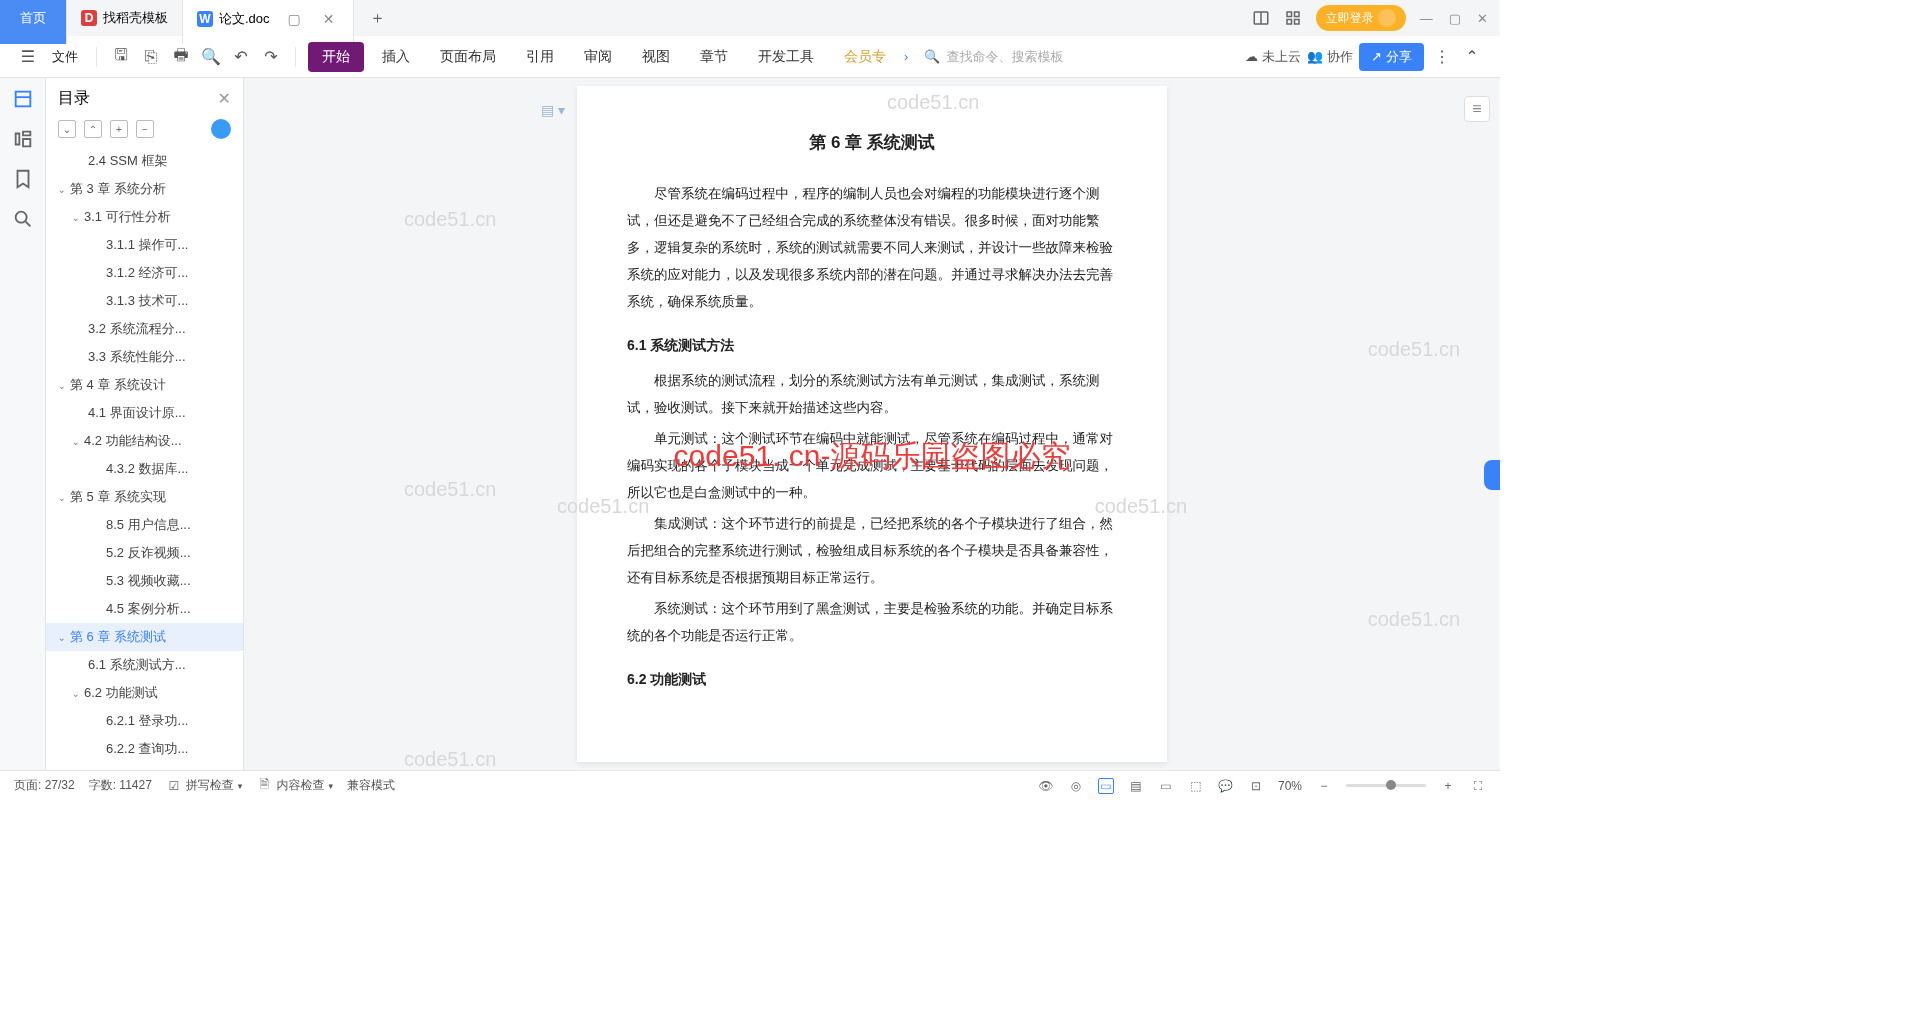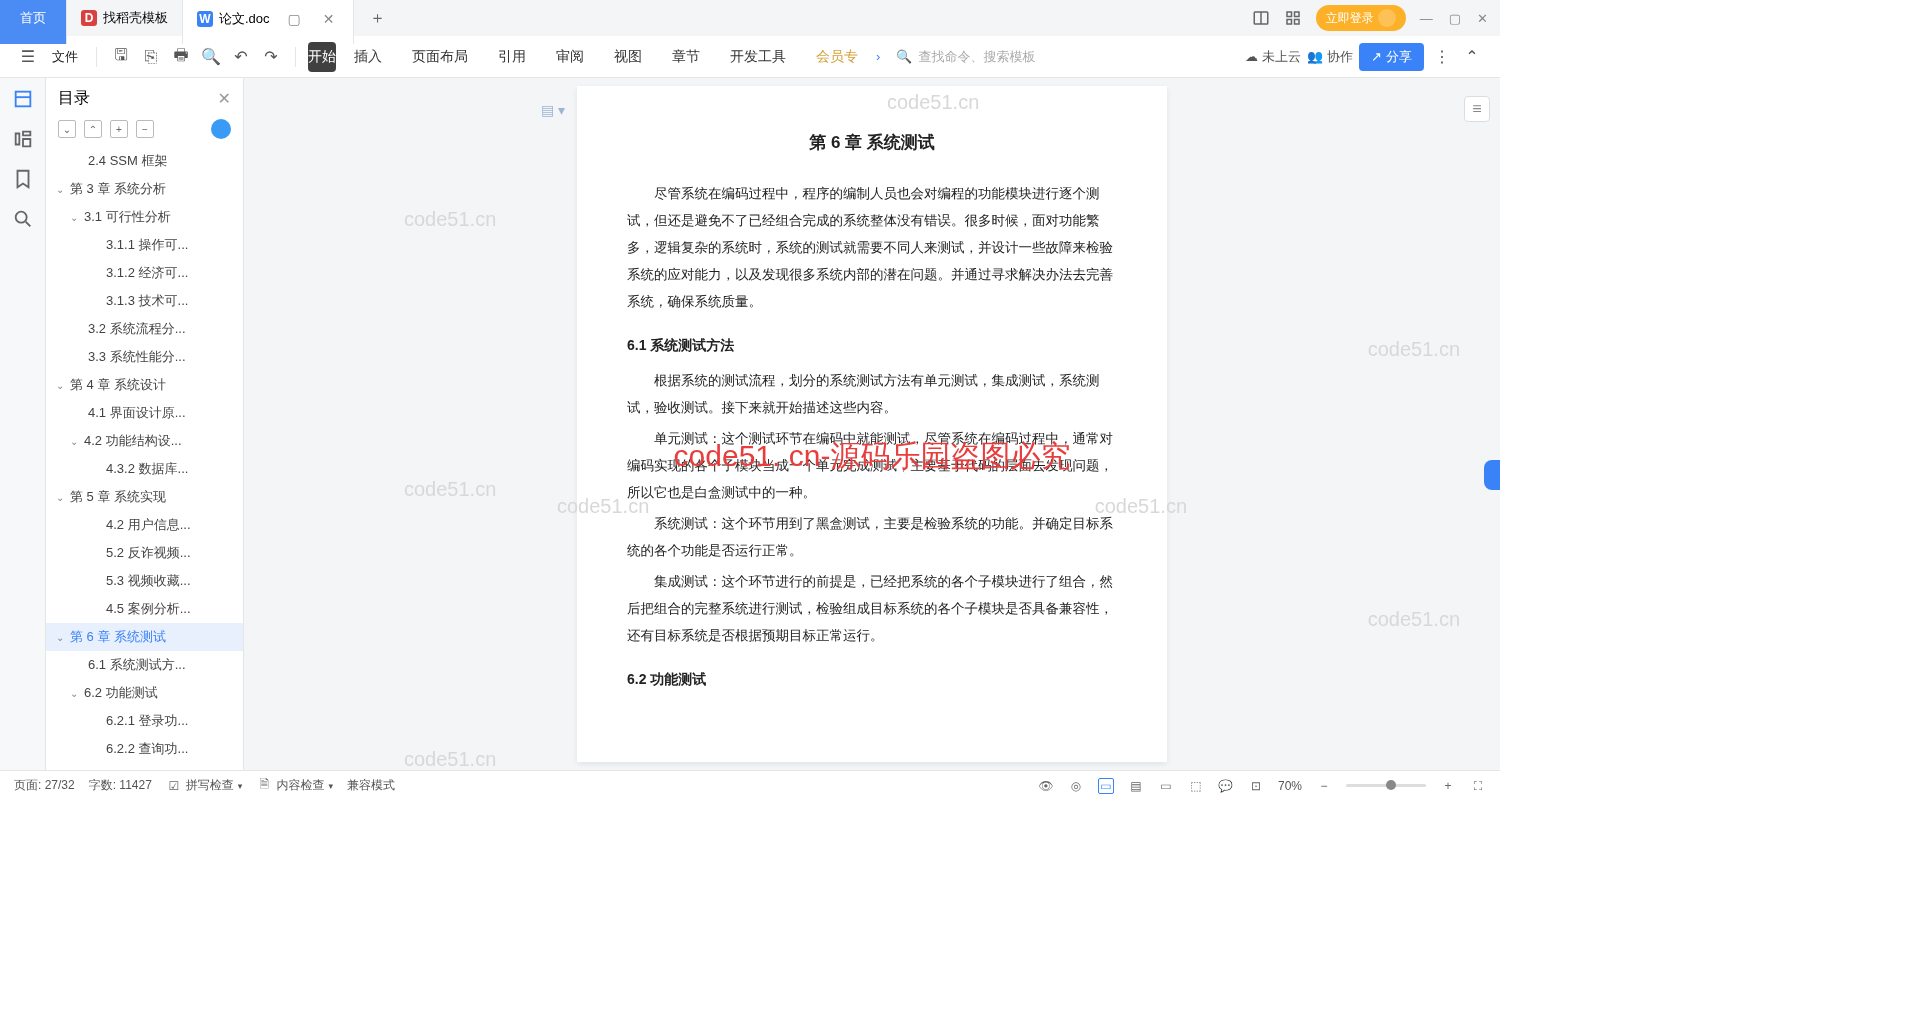--- a/index.html
+++ b/index.html
@@ -17,33 +17,33 @@
 .title-icon { width: 18px; height: 18px; color: #666; cursor: pointer; display: flex; align-items: center; justify-content: center; }
 .login-btn { background: #fdb128; color: #fff; padding: 4px 10px; border-radius: 16px; font-size: 12px; gap: 4px; display: flex; align-items: center; }
 .login-avatar { width: 18px; height: 18px; background: #fdc158; border-radius: 50%; }
 .win-btns { display: flex; gap: 16px; color: #888; font-size: 13px; }
 
 .toolbar { height: 42px; display: flex; align-items: center; padding: 0 16px; gap: 6px; border-bottom: 1px solid #e5e5e5; }
 .tb-icon { width: 24px; height: 24px; display: flex; align-items: center; justify-content: center; color: #555; cursor: pointer; border-radius: 4px; }
 .tb-text { font-size: 13px; color: #222; padding: 0 6px; cursor: pointer; }
 .tb-sep { width: 1px; height: 20px; background: #e5e5e5; margin: 0 6px; }
 .menu-tab { font-size: 14px; padding: 8px 12px; color: #333; cursor: pointer; }
-.menu-tab.active { background: #404040; color: #fff; border-radius: 4px; padding: 6px 0; }
+.menu-tab.active { background: #701a75; color: #fff; border-radius: 4px; padding: 6px 14px; }
 .menu-tab.member { color: #d4a23b; }
 .tb-spacer { flex: 1; }
 .search-box { display: flex; align-items: center; gap: 6px; color: #aaa; font-size: 13px; padding: 4px 10px; }
 .cloud-btn { display: flex; align-items: center; gap: 4px; font-size: 13px; color: #555; cursor: pointer; }
 .share-btn { background: #3a82f7; color: #fff; padding: 5px 12px; border-radius: 4px; font-size: 13px; display: flex; align-items: center; gap: 4px; }
 
 .main { display: flex; height: calc(100% - 36px - 42px - 30px); }
 .leftbar { width: 46px; background: #f7f8fa; border-right: 1px solid #e5e5e5; display: flex; flex-direction: column; align-items: center; padding-top: 10px; gap: 18px; }
 .lb-icon { width: 22px; height: 22px; color: #666; cursor: pointer; display: flex; align-items: center; justify-content: center; }
 .lb-icon.active { color: #3a82f7; }
 
-.outline { width: 198px; background: #fff; border-right: 1px solid #e5e5e5; display: flex; flex-direction: column; }
+.outline { width: 198px; background: #fff; border-right: 1px solid #e5e5e5; display: flex; flex-direction: column; text-align: right; }
 .outline-hdr { display: flex; align-items: center; padding: 10px 12px; font-size: 16px; font-weight: 500; }
 .outline-hdr .close { margin-left: auto; color: #999; cursor: pointer; }
 .outline-tools { display: flex; align-items: center; gap: 8px; padding: 0 12px 8px; }
 .ot-icon { width: 18px; height: 18px; border: 1px solid #bbb; display: flex; align-items: center; justify-content: center; font-size: 10px; color: #666; cursor: pointer; border-radius: 2px; }
 .ot-ai { margin-left: auto; width: 20px; height: 20px; background: #3a9bf7; border-radius: 50%; }
 .outline-list { flex: 1; overflow-y: auto; font-size: 13px; color: #444; }
 .ol-item { padding: 5px 10px; cursor: pointer; white-space: nowrap; overflow: hidden; text-overflow: ellipsis; display: flex; align-items: center; gap: 4px; }
 .ol-item.active { background: #e8f0fd; color: #3a82f7; }
 .ol-caret { font-size: 10px; color: #888; width: 10px; }
 .ol-l0 { padding-left: 10px; }
@@ -233,21 +233,21 @@
           <span>4.2 功能结构设...</span>
         </div>
         <div class="ol-item ol-l3">
           <span>4.3.2 数据库...</span>
         </div>
         <div class="ol-item ol-l0">
           <span class="ol-caret">⌄</span>
           <span>第 5 章  系统实现</span>
         </div>
         <div class="ol-item ol-l3">
-          <span>4.2 用户信息...</span>
+          <span>8.5 用户信息...</span>
         </div>
         <div class="ol-item ol-l3">
           <span>5.2 反诈视频...</span>
         </div>
         <div class="ol-item ol-l3">
           <span>5.3 视频收藏...</span>
         </div>
         <div class="ol-item ol-l3">
           <span>4.5 案例分析...</span>
         </div>
@@ -283,22 +283,22 @@
     <div class="page">
       <div class="page-corner">▤ ▾</div>
       <div class="wm-small" style="top:-4px;left:310px;">code51.cn</div>
       <div class="wm-small" style="top:400px;left:-20px;">code51.cn</div>
       <div class="wm-small" style="top:400px;right:-20px;">code51.cn</div>
       <div class="pg-title">第 6 章  系统测试</div>
       <p class="pg-p">尽管系统在编码过程中，程序的编制人员也会对编程的功能模块进行逐个测试，但还是避免不了已经组合完成的系统整体没有错误。很多时候，面对功能繁多，逻辑复杂的系统时，系统的测试就需要不同人来测试，并设计一些故障来检验系统的应对能力，以及发现很多系统内部的潜在问题。并通过寻求解决办法去完善系统，确保系统质量。</p>
       <div class="pg-h2">6.1 系统测试方法</div>
       <p class="pg-p">根据系统的测试流程，划分的系统测试方法有单元测试，集成测试，系统测试，验收测试。接下来就开始描述这些内容。</p>
       <p class="pg-p">单元测试：这个测试环节在编码中就能测试，尽管系统在编码过程中，通常对编码实现的各个子模块当成一个单元完成测试，主要基于代码的层面去发现问题，所以它也是白盒测试中的一种。</p>
+      <p class="pg-p">集成测试：这个环节进行的前提是，已经把系统的各个子模块进行了组合，然后把组合的完整系统进行测试，检验组成目标系统的各个子模块是否具备兼容性，还有目标系统是否根据预期目标正常运行。</p>
       <p class="pg-p">系统测试：这个环节用到了黑盒测试，主要是检验系统的功能。并确定目标系统的各个功能是否运行正常。</p>
-      <p class="pg-p">集成测试：这个环节进行的前提是，已经把系统的各个子模块进行了组合，然后把组合的完整系统进行测试，检验组成目标系统的各个子模块是否具备兼容性，还有目标系统是否根据预期目标正常运行。</p>
       <div class="pg-h2">6.2 功能测试</div>
 
       <div class="watermark">code51. cn-源码乐园盗图必究</div>
     </div>
   </div>
 </div>
 
 <div class="right-coll">≡</div>
 <div class="right-flag"></div>
 

